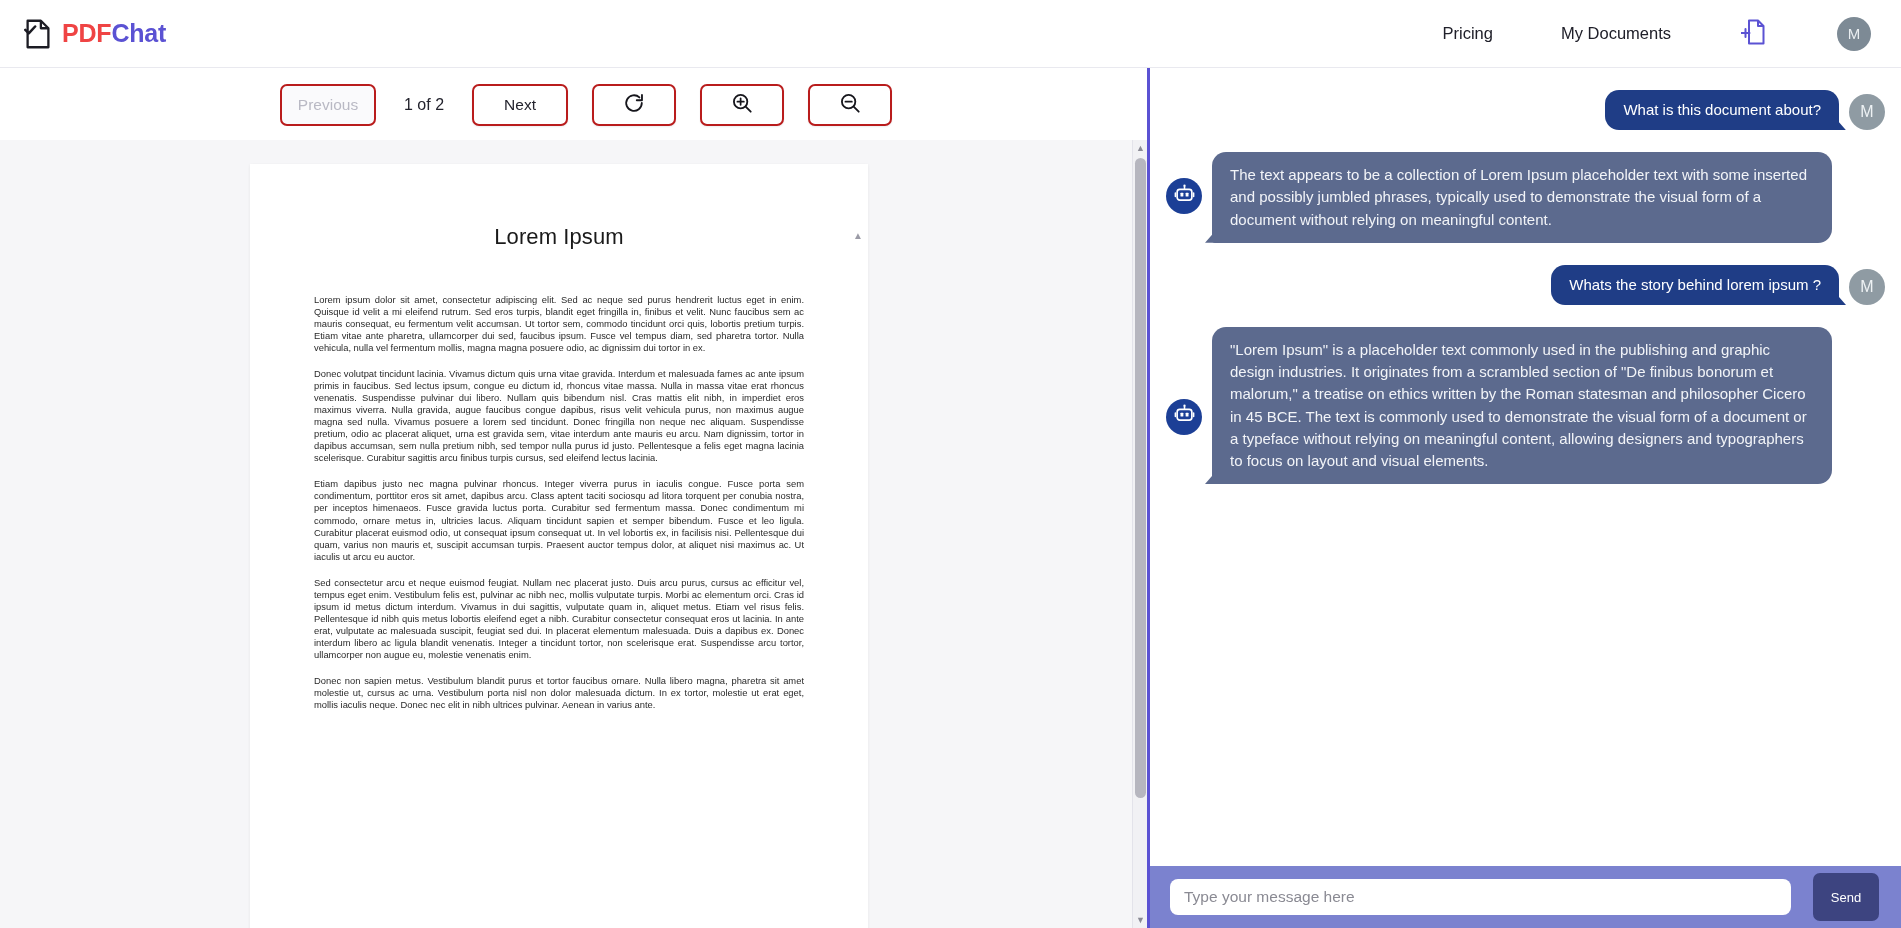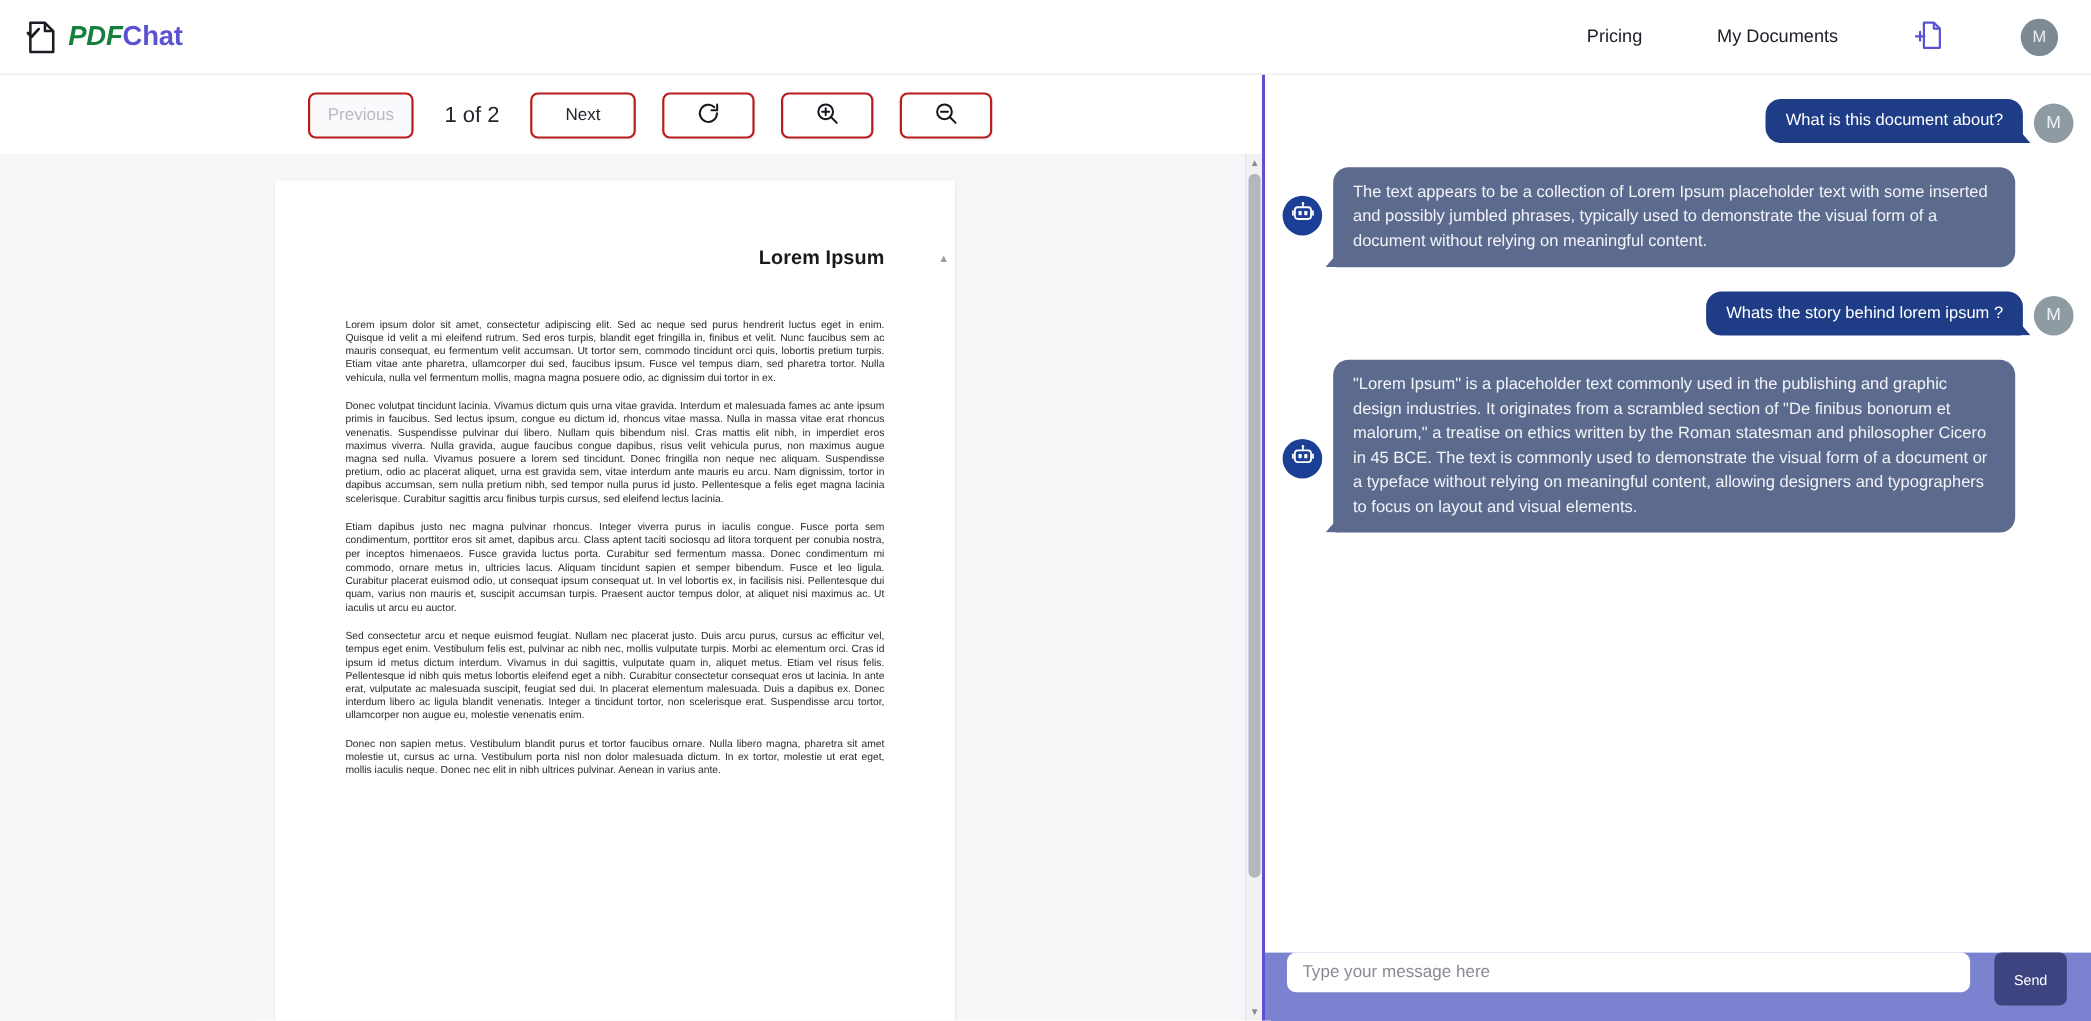--- a/index.html
+++ b/index.html
@@ -18,21 +18,21 @@
     background: #ffffff;
     display: flex;
     align-items: center;
     justify-content: space-between;
     padding: 0 30px 0 24px;
     border-bottom: 1px solid #e9e9ef;
   }
   .brand { display: flex; align-items: center; gap: 10px; }
   .brand-logo { width: 28px; height: 30px; display: block; }
   .brand-text { font-size: 25px; font-weight: 700; letter-spacing: -0.2px; }
-  .brand-pdf { color: #15803d; font-style: italic; }
+  .brand-pdf { color: #ef4444; }
   .brand-chat { color: #5b52d3; }
 
   .nav-right { display: flex; align-items: center; gap: 68px; margin-left: 40px; }
   .nav-link {
     font-size: 16.5px;
     color: #20202a;
     text-decoration: none;
     cursor: pointer;
     white-space: nowrap;
   }
@@ -88,21 +88,21 @@
     font-family: "Liberation Sans", sans-serif;
   }
   .tb-btn.disabled {
     color: #b9b9c4;
     background: #fafafc;
     cursor: default;
     box-shadow: none;
   }
   .tb-btn.icon { min-width: 84px; }
   .tb-page {
-    font-size: 20px;
+    font-size: 16px;
     color: #23232d;
     padding: 0 4px;
     white-space: nowrap;
   }
 
   .pdf-viewport {
     position: absolute;
     top: 72px; left: 0; right: 0; bottom: 0;
     background: #f6f6f8;
     overflow: hidden;
@@ -111,23 +111,23 @@
     position: absolute;
     left: 250px;
     top: 24px;
     width: 618px;
     min-height: 860px;
     background: #ffffff;
     box-shadow: 0 1px 3px rgba(0,0,0,0.07);
     padding: 60px 64px 40px 64px;
   }
   .pdf-title {
-    text-align: right;
-    font-size: 18px;
-    font-weight: 700;
+    text-align: center;
+    font-size: 22px;
+    font-weight: 400;
     color: #1a1a1a;
     margin: 0 0 44px 0;
     letter-spacing: 0.1px;
   }
   .pdf-para {
     font-size: 9.4px;
     line-height: 1.28;
     color: #2a2a2a;
     text-align: justify;
     margin: 0 0 14px 0;
@@ -238,20 +238,21 @@
     user-select: none;
   }
   .chat-avatar.user { background: #8f9ba3; color: #eef2f4; font-size: 16px; margin-top: 4px; }
   .chat-avatar.bot  { background: #1c3f96; margin-top: 26px; }
 
   
   .composer {
     height: 62px;
     background: #7b82cf;
     display: flex;
+    align-items: center;
     gap: 22px;
     padding: 0 22px 0 20px;
   }
   .composer-input {
     flex: 1;
     height: 36px;
     border-radius: 8px;
     border: none;
     background: #ffffff;
     padding: 0 14px;

